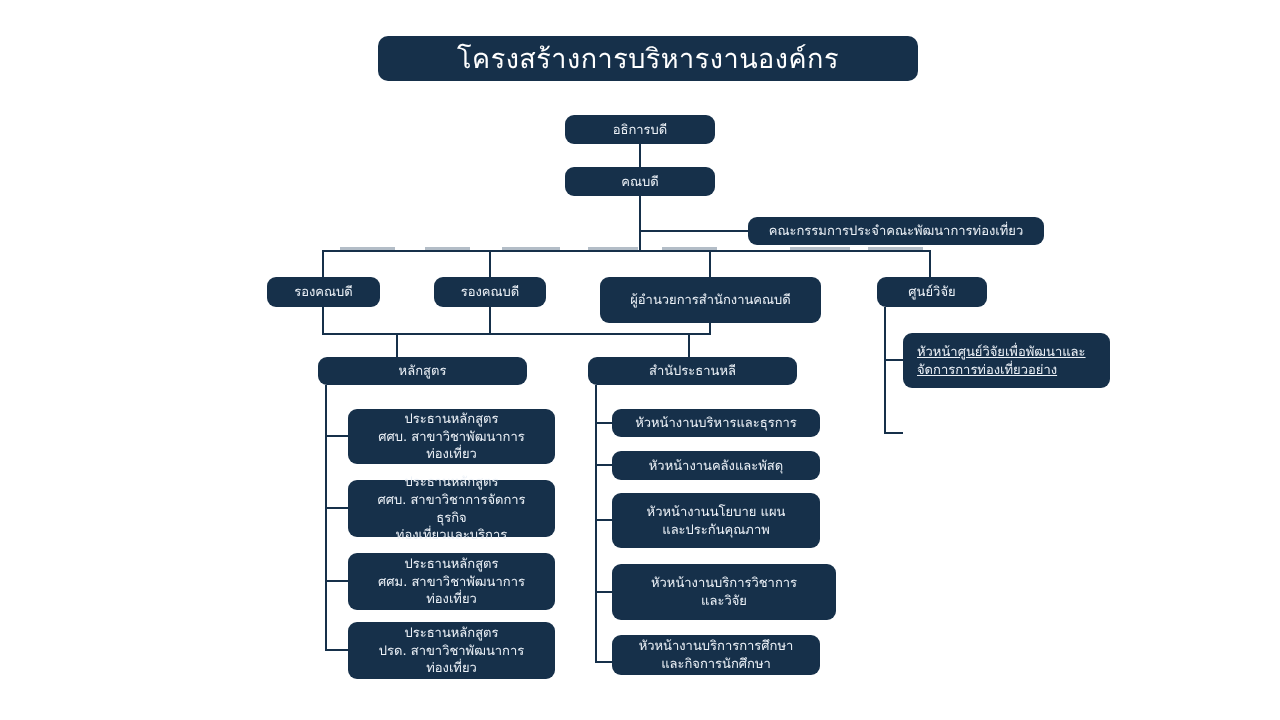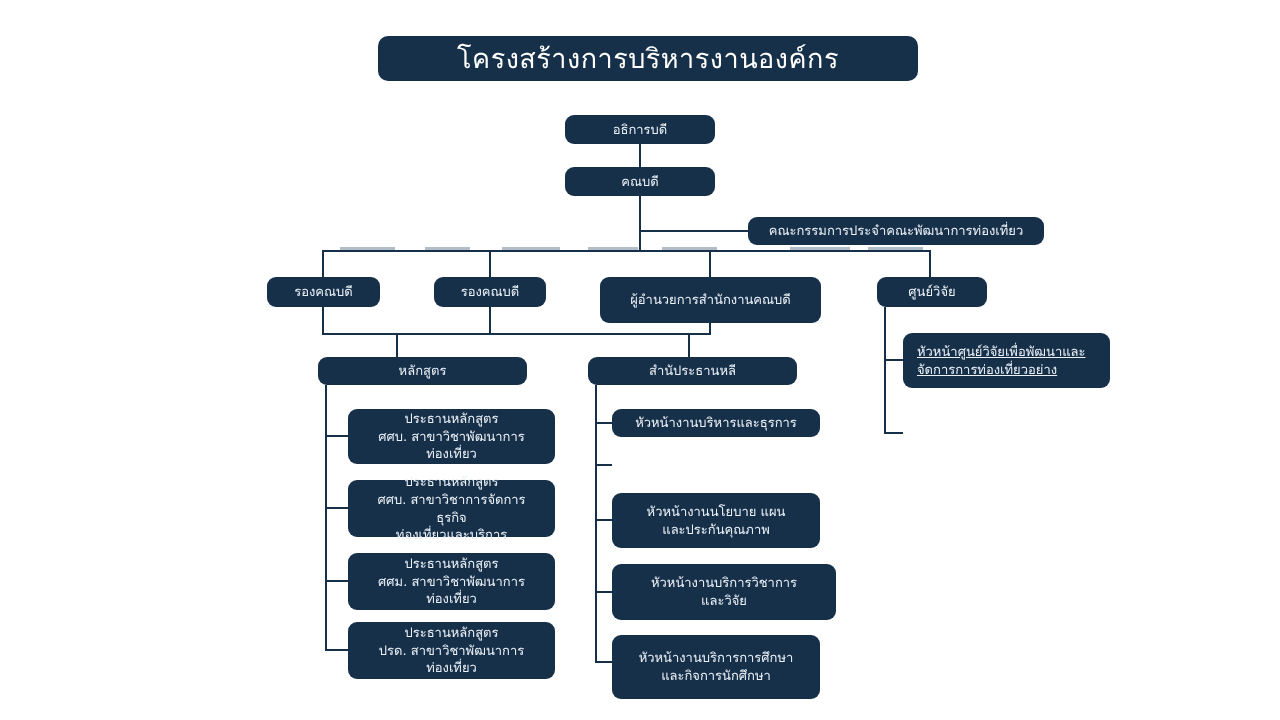--- a/index.html
+++ b/index.html
@@ -124,20 +124,21 @@
 ศศบ. สาขาวิชาการจัดการธุรกิจ
 ท่องเที่ยวและบริการ</div>
   <div class="box" style="left:348px;top:553px;width:207px;height:57px;">ประธานหลักสูตร
 ศศม. สาขาวิชาพัฒนาการ
 ท่องเที่ยว</div>
   <div class="box" style="left:348px;top:622px;width:207px;height:57px;">ประธานหลักสูตร
 ปรด. สาขาวิชาพัฒนาการ
 ท่องเที่ยว</div>
 
   <div class="box" style="left:612px;top:409px;width:208px;height:28px;">หัวหน้างานบริหารและธุรการ</div>
+  <div class="box" style="left:612px;top:451px;width:208px;height:29px;">หัวหน้างานคลังและพัสดุ</div>
   <div class="box" style="left:612px;top:493px;width:208px;height:55px;">หัวหน้างานนโยบาย แผน
 และประกันคุณภาพ</div>
   <div class="box" style="left:612px;top:564px;width:224px;height:56px;">หัวหน้างานบริการวิชาการ
 และวิจัย</div>
-  <div class="box" style="left:612px;top:635px;width:208px;height:64px;">หัวหน้างานบริการการศึกษา
+  <div class="box" style="left:612px;top:635px;width:208px;height:40px;">หัวหน้างานบริการการศึกษา
 และกิจการนักศึกษา</div>
 
 </div>
 
 </body></html>

